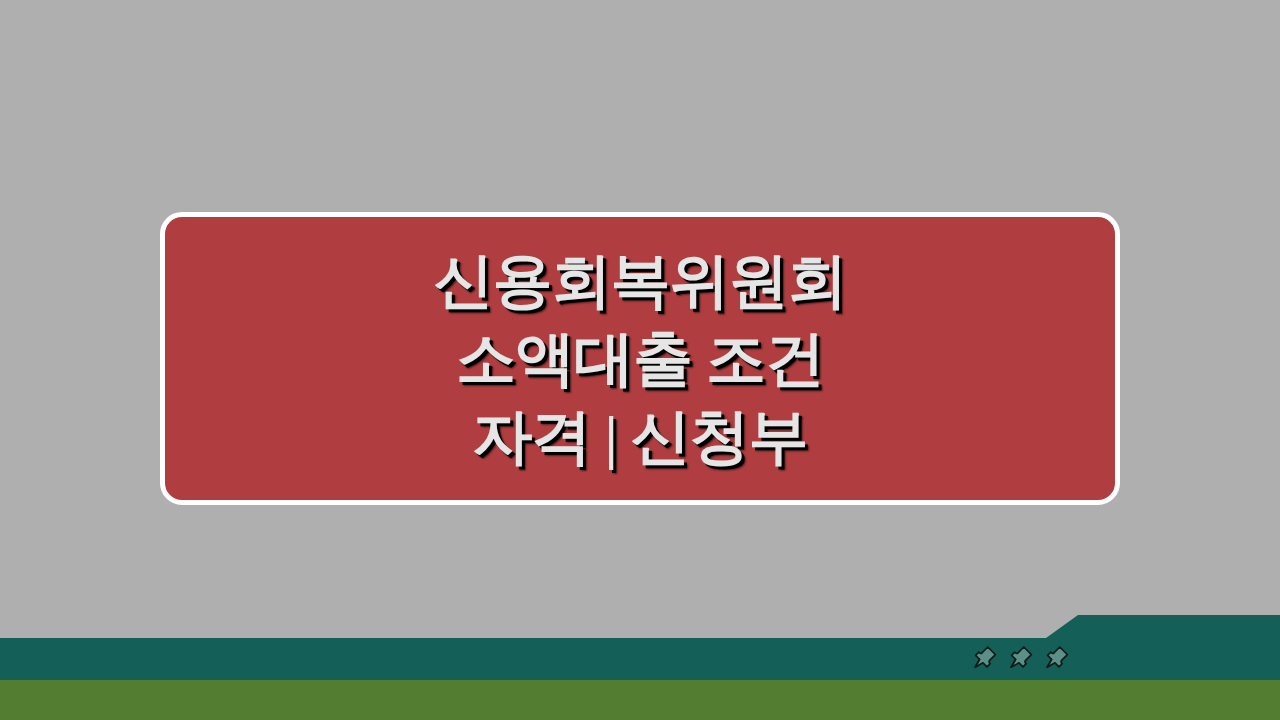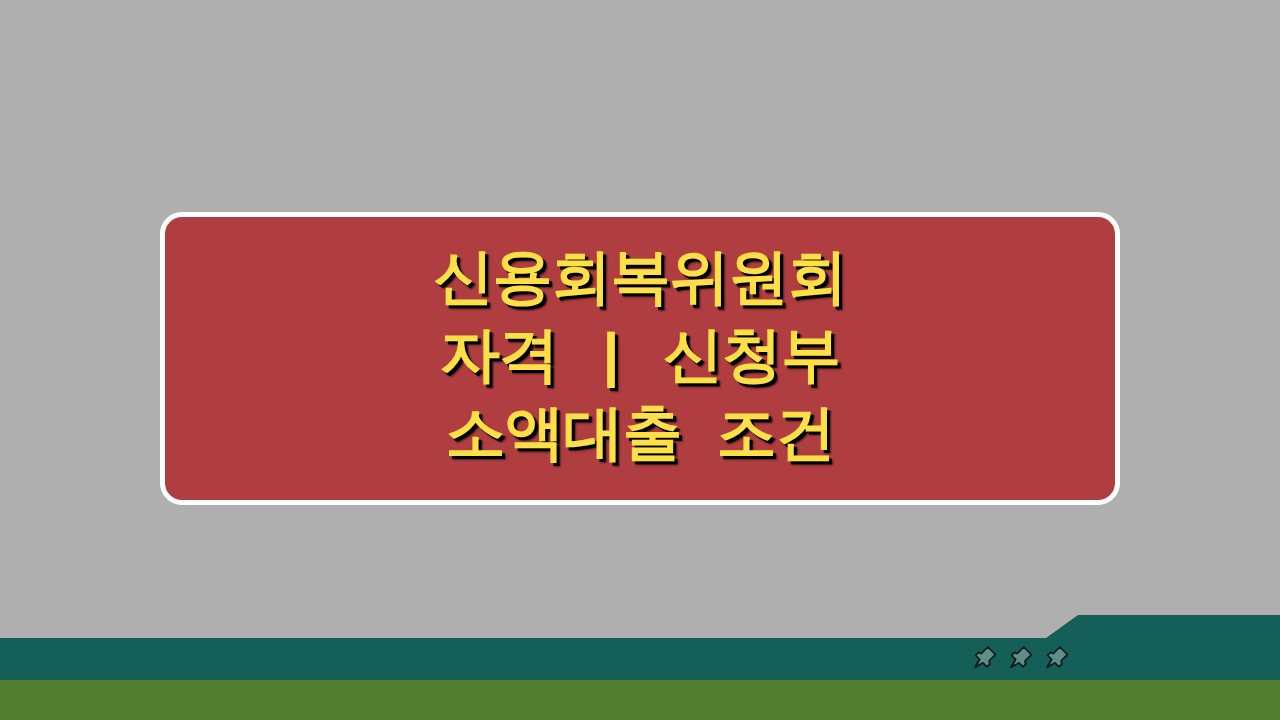--- a/index.html
+++ b/index.html
@@ -72,22 +72,22 @@
     background: #b03e40;
     border: 5px solid #ffffff;
     border-radius: 22px;
     display: flex;
     flex-direction: column;
     align-items: center;
     justify-content: center;
   }
 
   .title-line {
-    color: #fde047;
-    font-family: Liberation Mono, monospace;
+    color: #e5e5e5;
+    font-family: Liberation Serif, serif;
     font-weight: bold;
     font-size: 60px;
     line-height: 78px;
     letter-spacing: -1px;
     white-space: nowrap;
     text-shadow: 3px 3px 0 #000000, 4px 4px 2px rgba(0,0,0,0.55);
   }
 </style>
 </head>
 <body>
@@ -117,17 +117,17 @@
 
     <svg class="pin" viewBox="0 0 26 26">
       <path d="M15.8 3.0 L23.4 10.6 L17.6 16.4 C16.9 17.1 16.9 18.2 17.5 18.9 L18.2 19.6 L15.0 22.8 L11.0 18.8 L3.2 23.2 L7.6 15.4 L3.6 11.4 L6.8 8.2 L7.5 8.9 C8.2 9.5 9.3 9.5 10.0 8.8 Z" fill="#5d8f89" stroke="#111b1a" stroke-width="1.7" stroke-linejoin="round"></path>
       <path d="M7.6 15.4 L3.2 23.2" fill="none" stroke="#111b1a" stroke-width="1.7" stroke-linecap="round"></path>
     </svg>
 
   </div>
 
   <div class="title-card">
     <div class="title-line">신용회복위원회</div>
+    <div class="title-line">소액대출 조건</div>
     <div class="title-line">자격 | 신청부</div>
-    <div class="title-line">소액대출 조건</div>
   </div>
 
 </div>
 
 </body></html>

